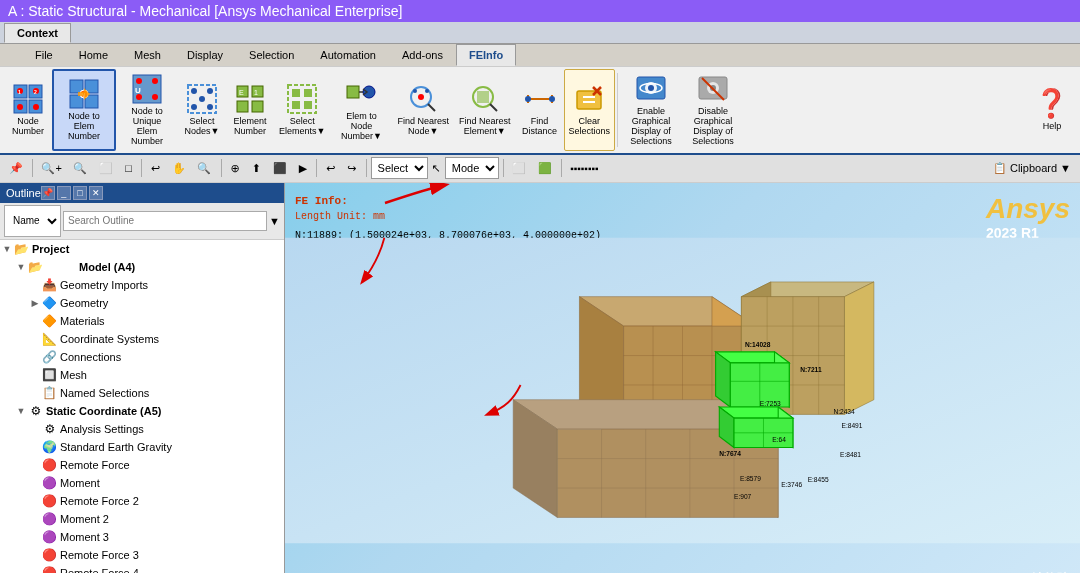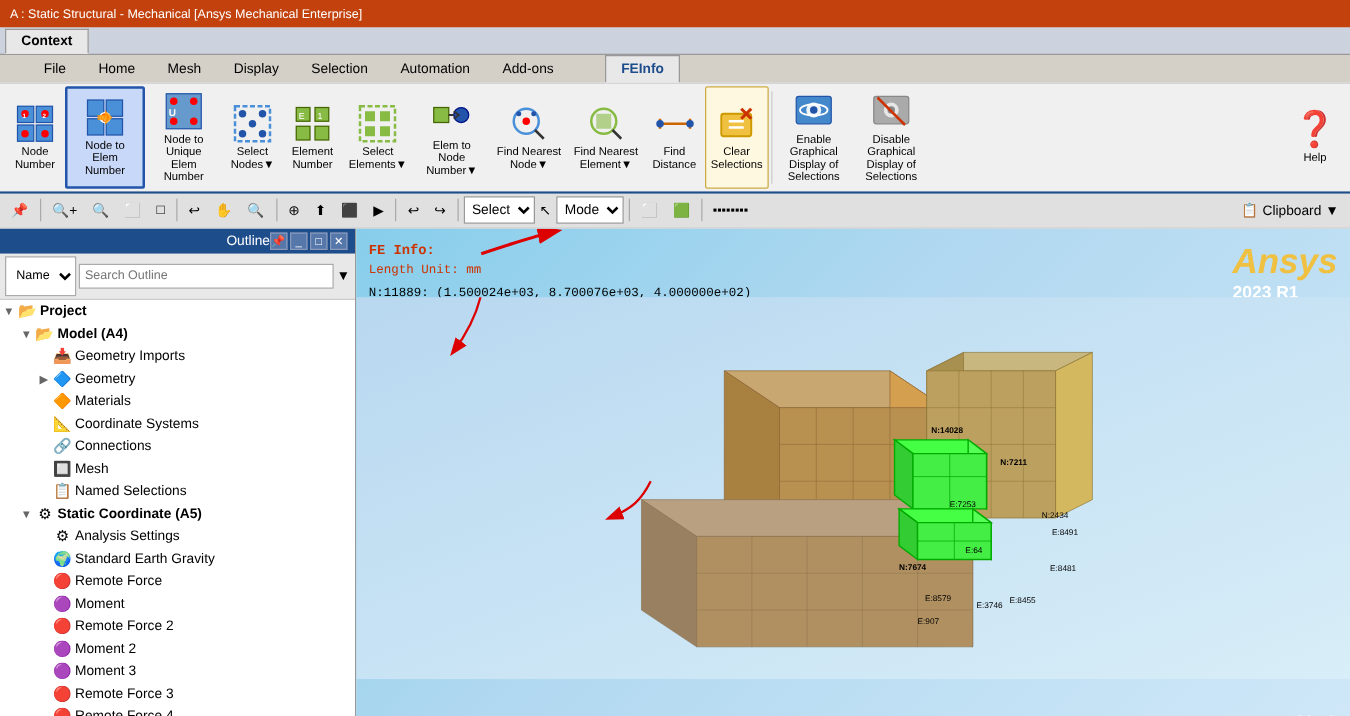--- a/index.html
+++ b/index.html
@@ -1,26 +1,26 @@
 <!DOCTYPE html>
 <html><head>
   <meta charset="utf-8">
   <style>
     * { margin: 0; padding: 0; box-sizing: border-box; }
     body { font-family: 'Segoe UI', Arial, sans-serif; font-size: 11px; background: #d4d0c8; width: 1080px; height: 573px; overflow: hidden; }
 
     
     .title-bar {
-      background: #c2410c;
+      background: #8b5cf6;
       color: white;
       height: 22px;
       display: flex;
       align-items: center;
       padding: 0 8px;
-      font-size: 10px;
+      font-size: 14px;
     }
 
     
     .tab-bar {
       background: #cdd3de;
       height: 22px;
       display: flex;
       align-items: flex-end;
       padding: 0 4px;
       border-bottom: 1px solid #999;
@@ -63,21 +63,20 @@
       display: flex;
       align-items: center;
       border: 1px solid transparent;
     }
     .ribbon-tab.active {
       background: #e8e8e8;
       border: 1px solid #999;
       border-bottom: 1px solid #e8e8e8;
       font-weight: bold;
       color: #1e4d8c;
-      margin-left: 28px;
     }
 
     .ribbon-content {
       background: #f0f0f0;
       display: flex;
       align-items: stretch;
       padding: 2px 4px;
       min-height: 80px;
       border-top: 1px solid #ccc;
     }
@@ -156,21 +155,21 @@
       flex-direction: column;
       flex-shrink: 0;
     }
     .outline-header {
       background: #1e4d8c;
       color: white;
       padding: 3px 6px;
       font-size: 11px;
       display: flex;
       align-items: center;
-      justify-content: flex-end;
+      justify-content: flex-start;
     }
     .outline-header-btns { display: flex; gap: 2px; }
     .outline-header-btns span {
       width: 14px; height: 14px;
       background: #5577aa;
       border: 1px solid #8899bb;
       display: flex; align-items: center; justify-content: center;
       font-size: 9px; cursor: pointer; color: white;
     }
     .outline-search {
@@ -586,21 +585,21 @@
 
     <div class="tree-item">
           <span class="tree-expand">▼</span>
           <span class="tree-icon">📂</span>
           <span class="tree-label" style="font-weight: bold;">Project</span>
         </div>
         <div class="tree-item">
           <span class="tree-indent"></span>
           <span class="tree-expand">▼</span>
           <span class="tree-icon">📂</span>
-          <span class="tree-label" style="font-weight: bold;">Model (A4)</span>
+          <span class="tree-label" style="font-weight: bold; margin-left: 33px;">Model (A4)</span>
         </div>
         <div class="tree-item">
           <span class="tree-indent"></span>
           <span class="tree-indent"></span>
           <span class="tree-expand"></span>
           <span class="tree-icon">📥</span>
           <span class="tree-label">Geometry Imports</span>
         </div>
         <div class="tree-item">
           <span class="tree-indent"></span>

